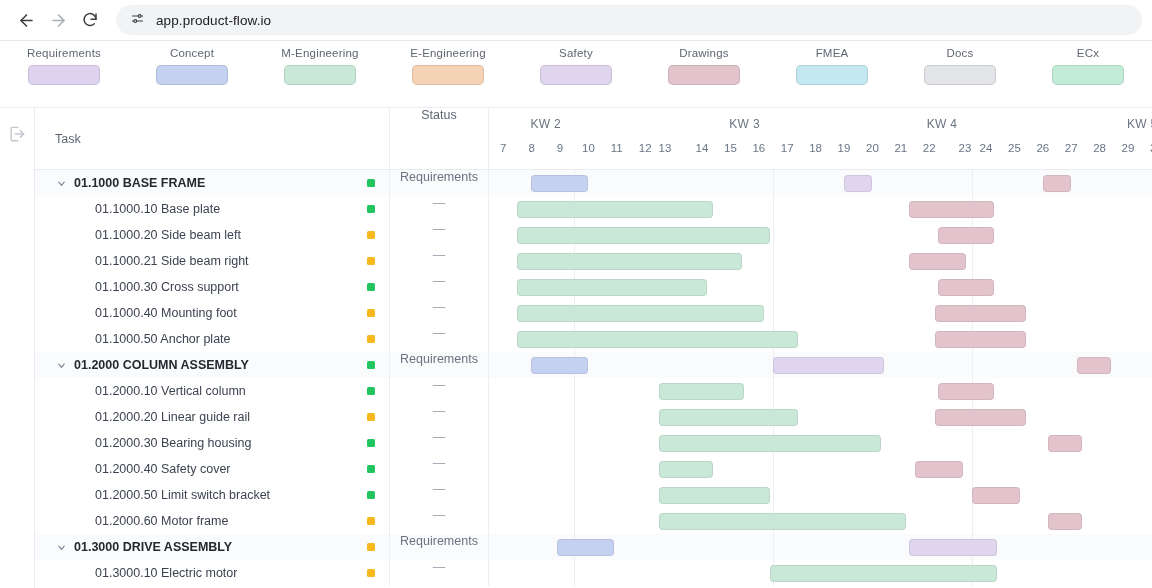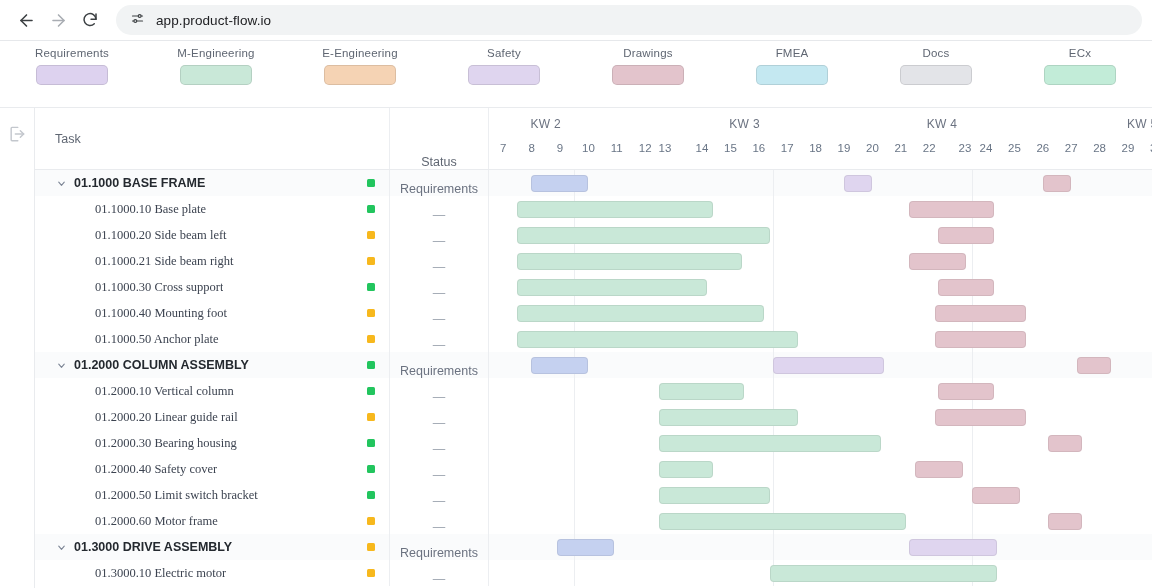--- a/index.html
+++ b/index.html
@@ -106,21 +106,21 @@
   }
   .col-task {
     width: 355px; flex: 0 0 355px;
     border-right: 1px solid #eceef1;
     display: flex; align-items: center;
     padding-left: 20px;
   }
   .col-status {
     width: 99px; flex: 0 0 99px;
     border-right: 1px solid #eceef1;
-    display: flex; align-items: flex-end; justify-content: center;
+    display: flex; align-items: flex-start; justify-content: center;
   }
   .hdr-text {
     font-size: 12.5px;
     color: #5f6672;
   }
   #timeline-head {
     flex: 1 1 auto;
     position: relative;
     overflow: hidden;
   }
@@ -170,21 +170,21 @@
     font-size: 12.5px;
     color: #3c4350;
     white-space: nowrap;
     overflow: hidden;
     text-overflow: ellipsis;
   }
   .row.group .task-name {
     font-weight: bold;
     color: #24292f;
   }
-  .row.child .task-name { padding-left: 21px; font-family: Liberation Serif, serif; }
+  .row.child .task-name { padding-left: 21px; }
   .dot {
     width: 8px; height: 8px;
     border-radius: 1.5px;
     margin-left: auto;
     margin-right: 14px;
     flex: 0 0 8px;
   }
   .status-text {
     font-size: 12.5px;
     color: #6b7280;
@@ -251,20 +251,24 @@
     <span id="url-text">app.product-flow.io</span>
   </div>
 </div>
 
 <div id="phase-legend">
     <div class="phase-item">
       <div class="phase-label">Requirements</div>
       <div class="phase-chip" style="background: rgb(221, 210, 239);"></div>
     </div>
     <div class="phase-item">
+      <div class="phase-label">Concept</div>
+      <div class="phase-chip" style="background: rgb(197, 209, 240);"></div>
+    </div>
+    <div class="phase-item">
       <div class="phase-label">M-Engineering</div>
       <div class="phase-chip" style="background: rgb(201, 232, 216);"></div>
     </div>
     <div class="phase-item">
       <div class="phase-label">E-Engineering</div>
       <div class="phase-chip" style="background: rgb(245, 211, 180);"></div>
     </div>
     <div class="phase-item">
       <div class="phase-label">Safety</div>
       <div class="phase-chip" style="background: rgb(223, 213, 239);"></div>

